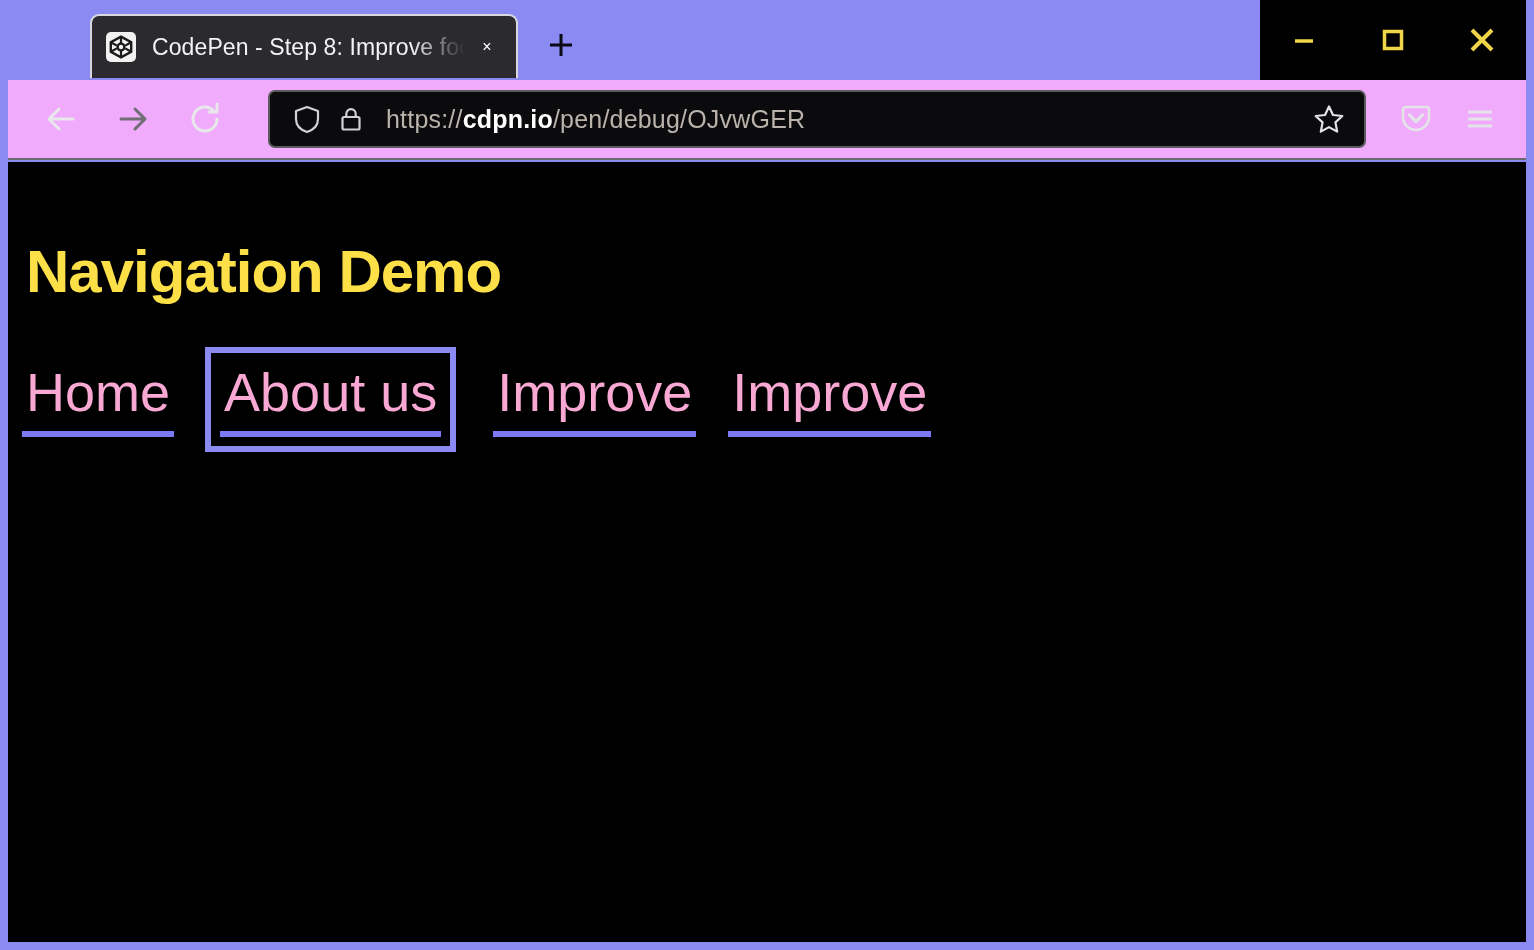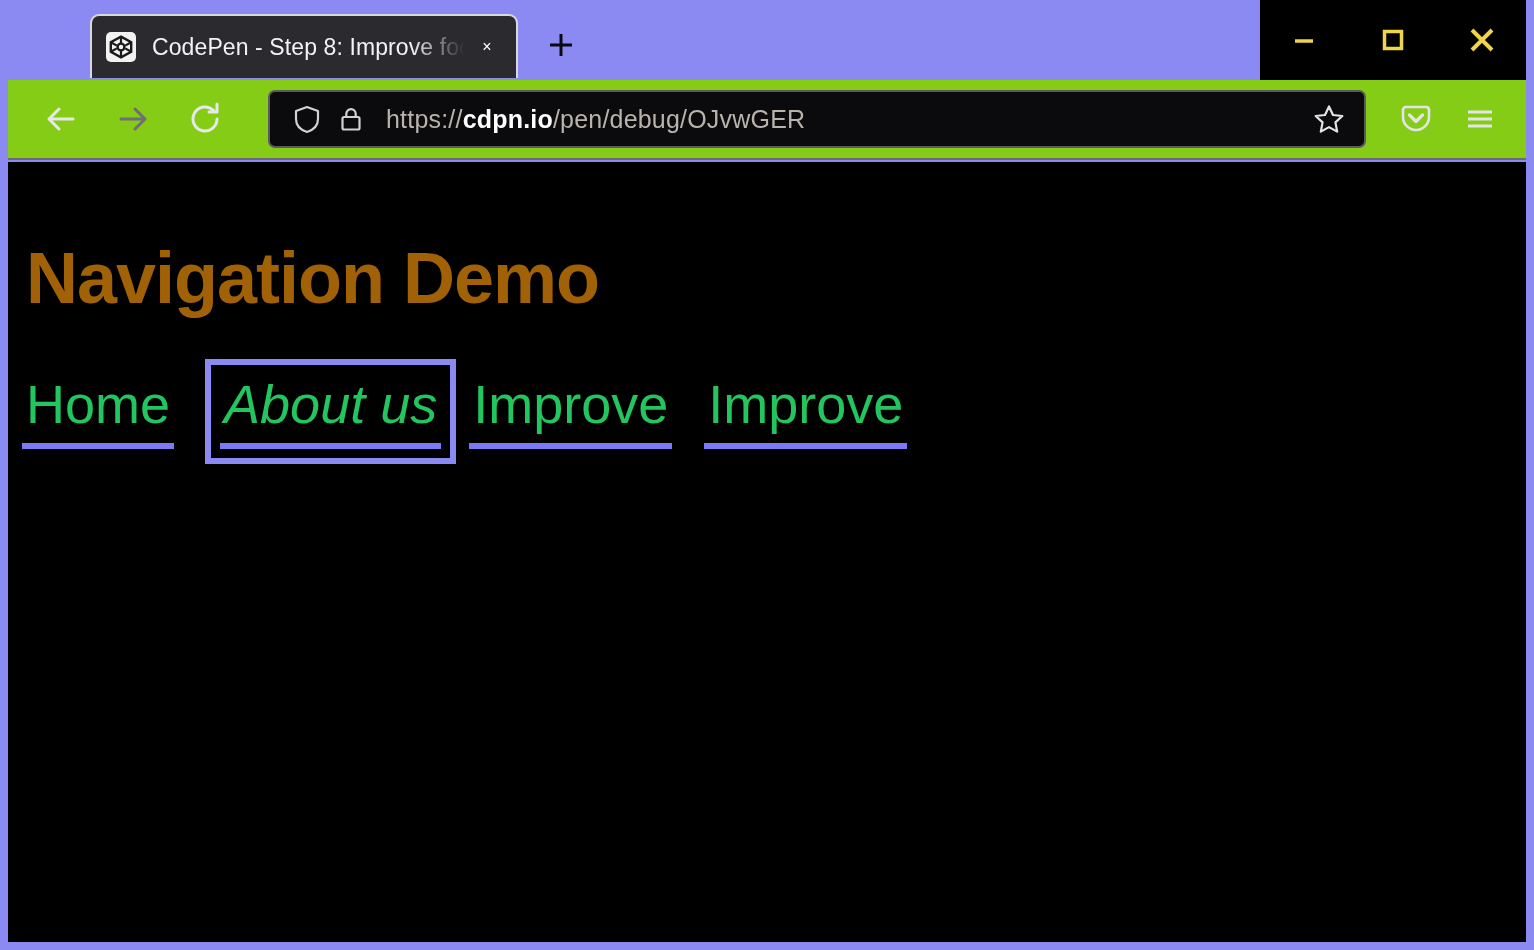--- a/index.html
+++ b/index.html
@@ -121,21 +121,21 @@
   }
 
   
   .nav-toolbar {
     position: absolute;
     left: 8px;
     top: 80px;
     width: 1518px;
     height: 80px;
     box-sizing: border-box;
-    background: #84cc16;
+    background: #f0abfc;
     border-bottom: 2px solid #6a6a70;
     display: flex;
     align-items: center;
   }
   .nav-btn {
     width: 70px;
     height: 70px;
     display: flex;
     align-items: center;
     justify-content: center;
@@ -202,51 +202,50 @@
     position: absolute;
     left: 8px;
     top: 162px;
     width: 1518px;
     height: 780px;
     background: #000000;
     box-sizing: border-box;
     overflow: hidden;
   }
   .page-title {
-    color: #a16207;
+    color: #fde047;
     font-weight: bold;
-    font-size: 72px;
+    font-size: 60px;
     line-height: 1;
     margin: 0;
     padding: 80px 0 0 18px;
     letter-spacing: -1px;
   }
   .site-nav {
     margin: 0;
     padding: 60px 0 0 14px;
     display: flex;
     align-items: center;
   }
   .nav-link {
     display: inline-block;
-    color: #22c55e;
+    color: #f9a8d4;
     font-size: 54px;
     line-height: 1.05;
     text-decoration: none;
     border-bottom: 6px solid #7b79f4;
     padding: 2px 4px 10px 4px;
     margin-right: 32px;
     white-space: nowrap;
   }
   .nav-link.focused {
     outline: 6px solid #8b89f2;
     outline-offset: 9px;
-    margin-right: 28px;
+    margin-right: 52px;
     margin-left: 14px;
-    font-style: italic;
   }
 </style>
 </head>
 <body>
 
 <div class="browser-window">
 
   <div class="tab-strip">
     <div class="tab-strip-left">
 

